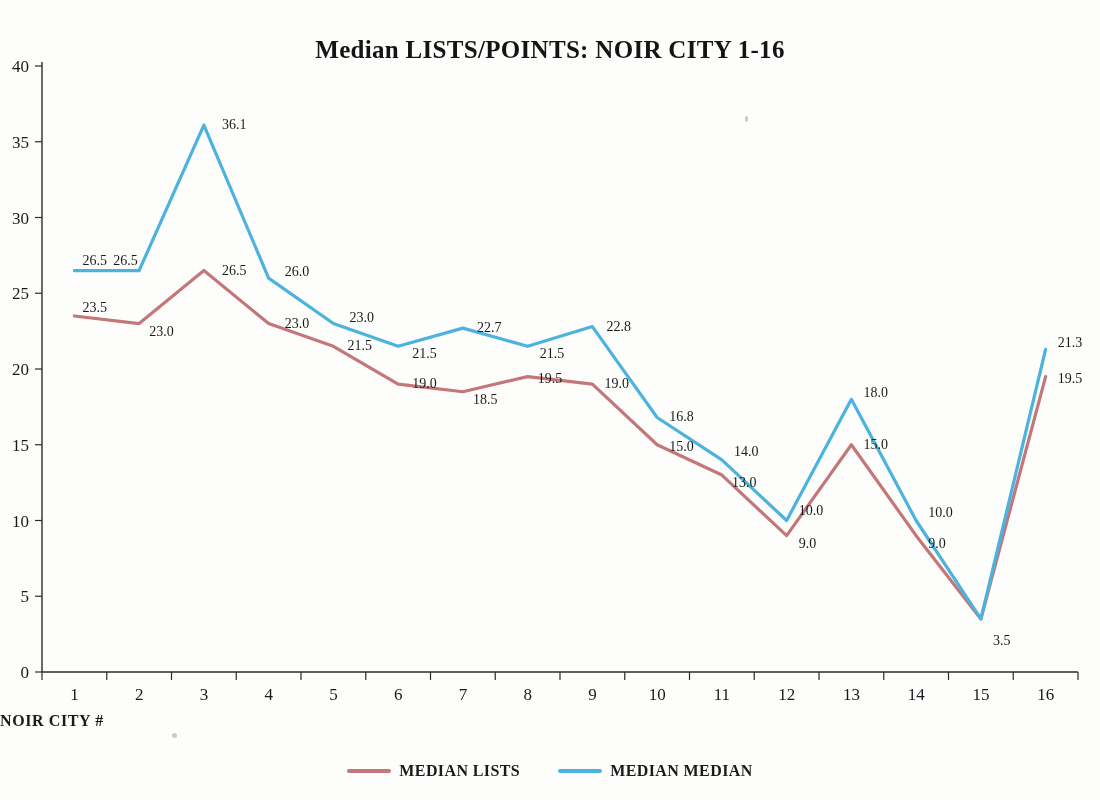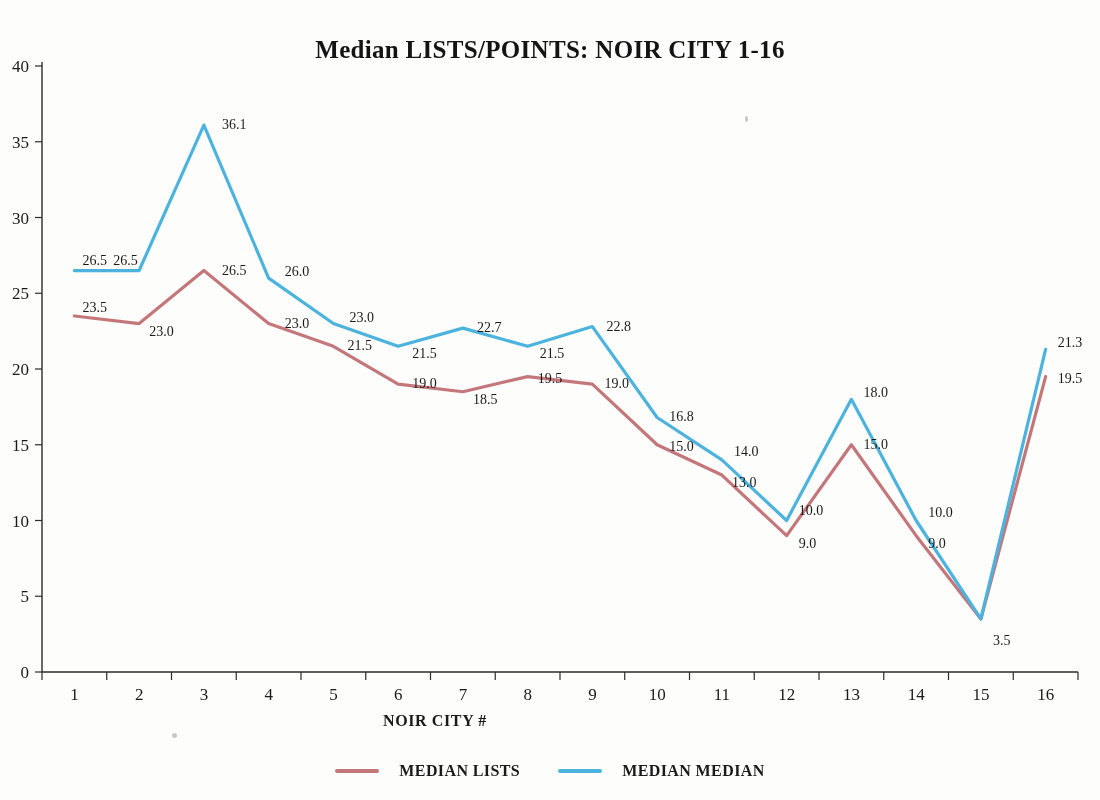--- a/index.html
+++ b/index.html
@@ -35,40 +35,40 @@
   svg.plot {
     position: absolute;
     top: 0;
     left: 0;
   }
   .axis-label-x {
     position: absolute;
     left: 0;
     width: 870px;
     top: 712px;
-    text-align: center;
+    text-align: left;
     font-family: "Liberation Serif", serif;
     font-weight: bold;
     font-size: 16px;
     letter-spacing: 0.6px;
   }
   .legend {
     position: absolute;
     top: 762px;
     left: 0;
     width: 1100px;
     display: flex;
     justify-content: center;
     align-items: center;
     gap: 38px;
   }
   .legend-entry {
     display: flex;
     align-items: center;
-    gap: 20px;
+    gap: 8px;
   }
   .legend-swatch {
     display: inline-block;
     width: 44px;
     height: 4px;
     border-radius: 2px;
   }
   .legend-text {
     font-family: "Liberation Serif", serif;
     font-weight: bold;

